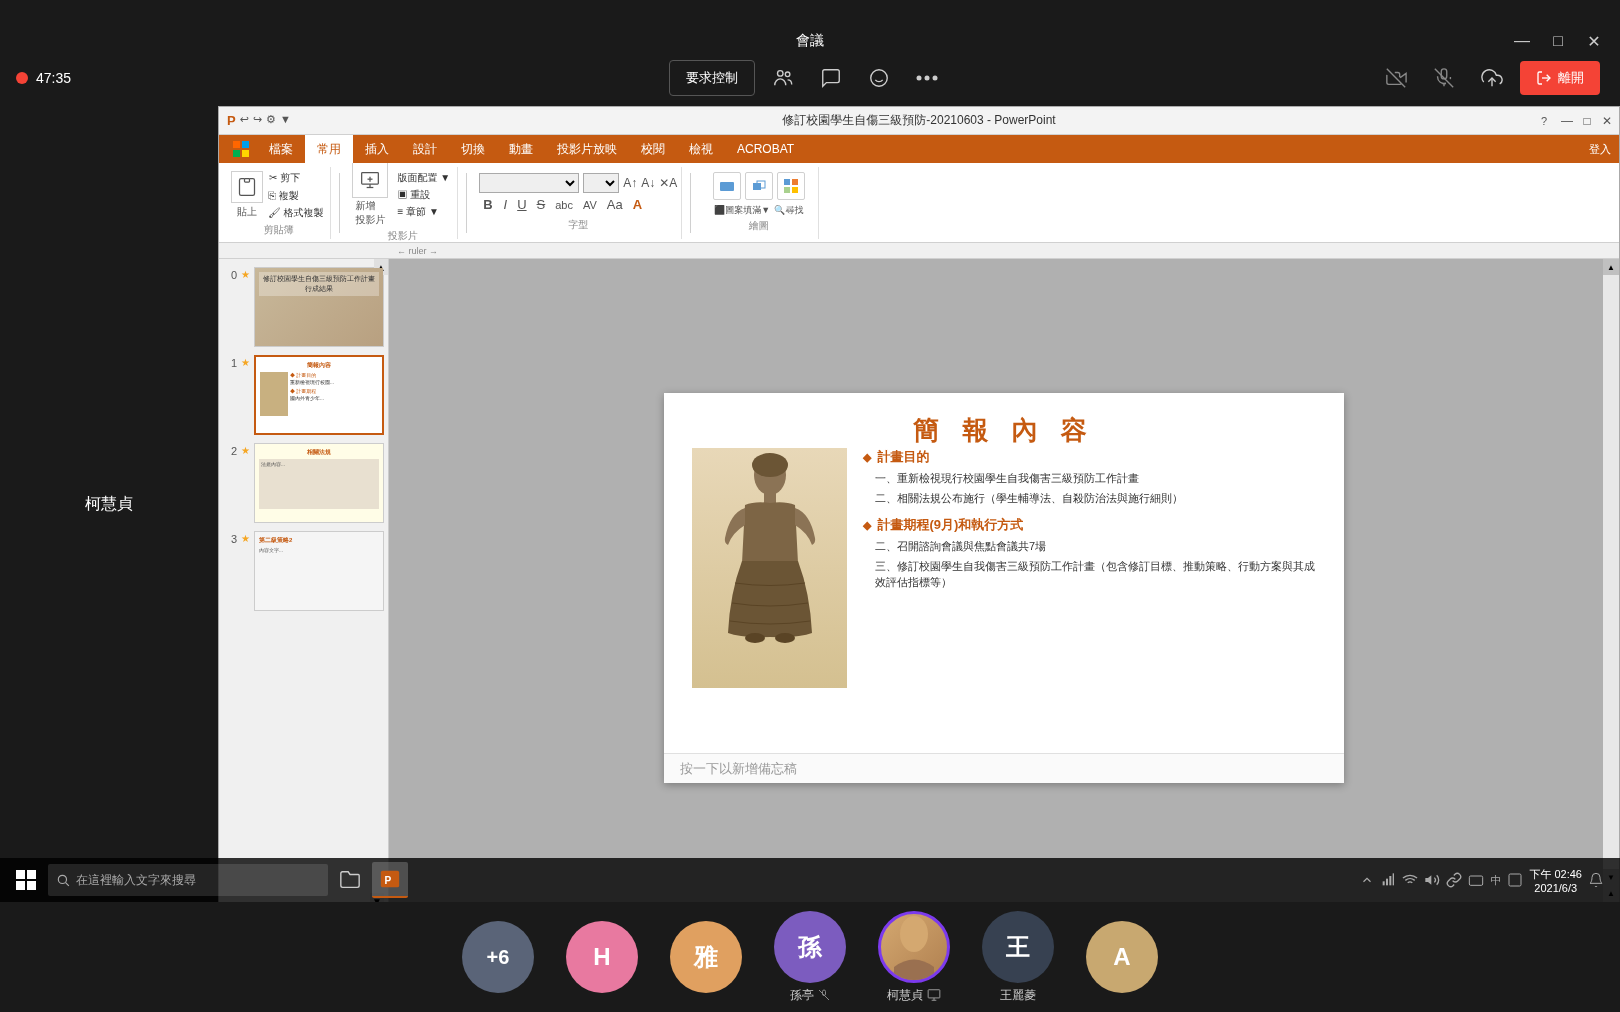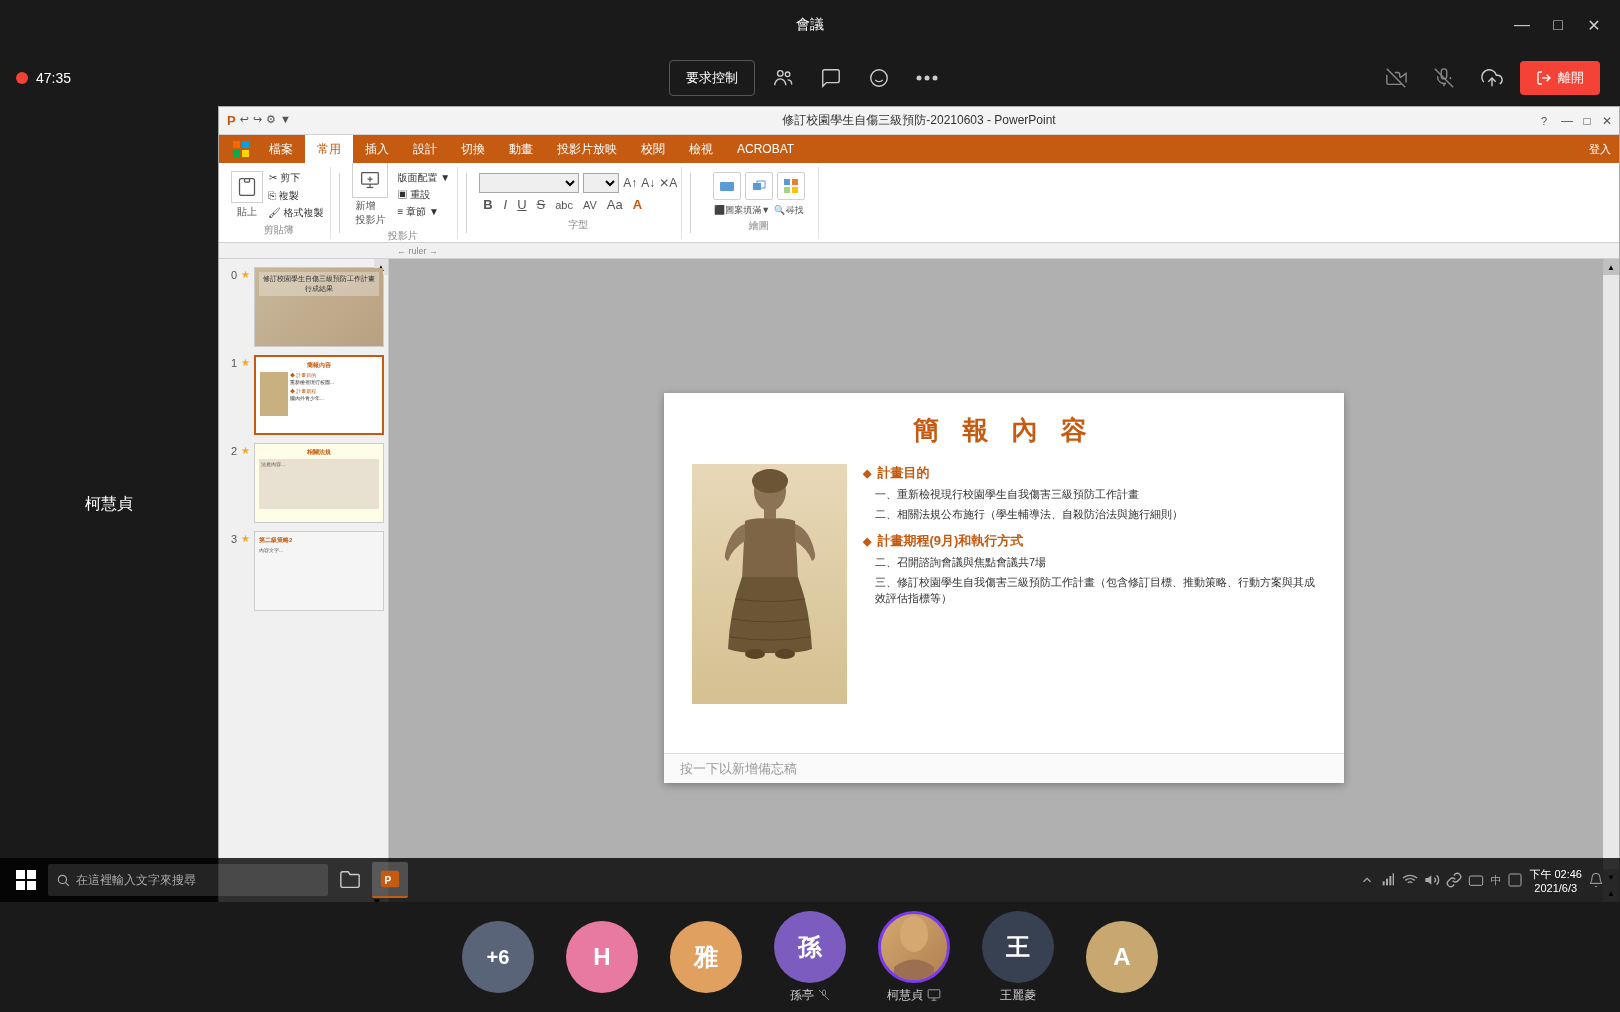--- a/index.html
+++ b/index.html
@@ -8,21 +8,21 @@
       height: 1012px;
       background: #1a1a1a;
       font-family: 'Microsoft JhengHei', 'PingFang TC', sans-serif;
       overflow: hidden;
       position: relative;
     }
 
     
     .title-bar {
       position: absolute;
-      top: 0;
+      top: 16px;
       left: 0;
       right: 0;
       height: 50px;
       background: #1a1a1a;
       display: flex;
       align-items: center;
       justify-content: center;
     }
     .title-bar-title {
       color: #fff;
@@ -707,21 +707,21 @@
       <div style="position:absolute;right:0;top:0;width:16px;height:100%;background:#e8e8e8;display:flex;flex-direction:column;align-items:center;">
         <div style="width:100%;height:16px;background:#c0c0c0;display:flex;align-items:center;justify-content:center;font-size:8px;cursor:pointer;">▲</div>
         <div style="flex:1;"></div>
         <div style="width:100%;height:16px;background:#c0c0c0;display:flex;align-items:center;justify-content:center;font-size:8px;cursor:pointer;">▼</div>
         <div style="width:100%;height:16px;background:#c0c0c0;display:flex;align-items:center;justify-content:center;font-size:8px;cursor:pointer;">▲</div>
         <div style="width:100%;height:16px;background:#c0c0c0;display:flex;align-items:center;justify-content:center;font-size:8px;cursor:pointer;">▼</div>
       </div>
 
       <div style="background:#fff;width:680px;height:390px;box-shadow:0 2px 8px rgba(0,0,0,0.3);position:relative;padding:20px 28px;">
 
-        <div style="color:#c55a11;font-size:26px;font-weight:bold;text-align:center;margin-bottom:16px;letter-spacing:8px;">簡 報 內 容</div>
+        <div style="color:#c55a11;font-size:26px;font-weight:bold;text-align:center;margin-bottom:0;letter-spacing:8px;">簡 報 內 容</div>
 
         <div style="display:flex;gap:16px;">
 
           <div style="width:155px;height:240px;background:linear-gradient(180deg,#e8d8b8 0%,#d4c090 100%);flex-shrink:0;display:flex;align-items:center;justify-content:center;overflow:hidden;">
 
             <svg width="120" height="230" viewBox="0 0 120 230" xmlns="http://www.w3.org/2000/svg">
 
               <ellipse cx="60" cy="22" rx="16" ry="20" fill="#8b7355"></ellipse>
 
               <ellipse cx="60" cy="12" rx="18" ry="12" fill="#6b5535"></ellipse>

